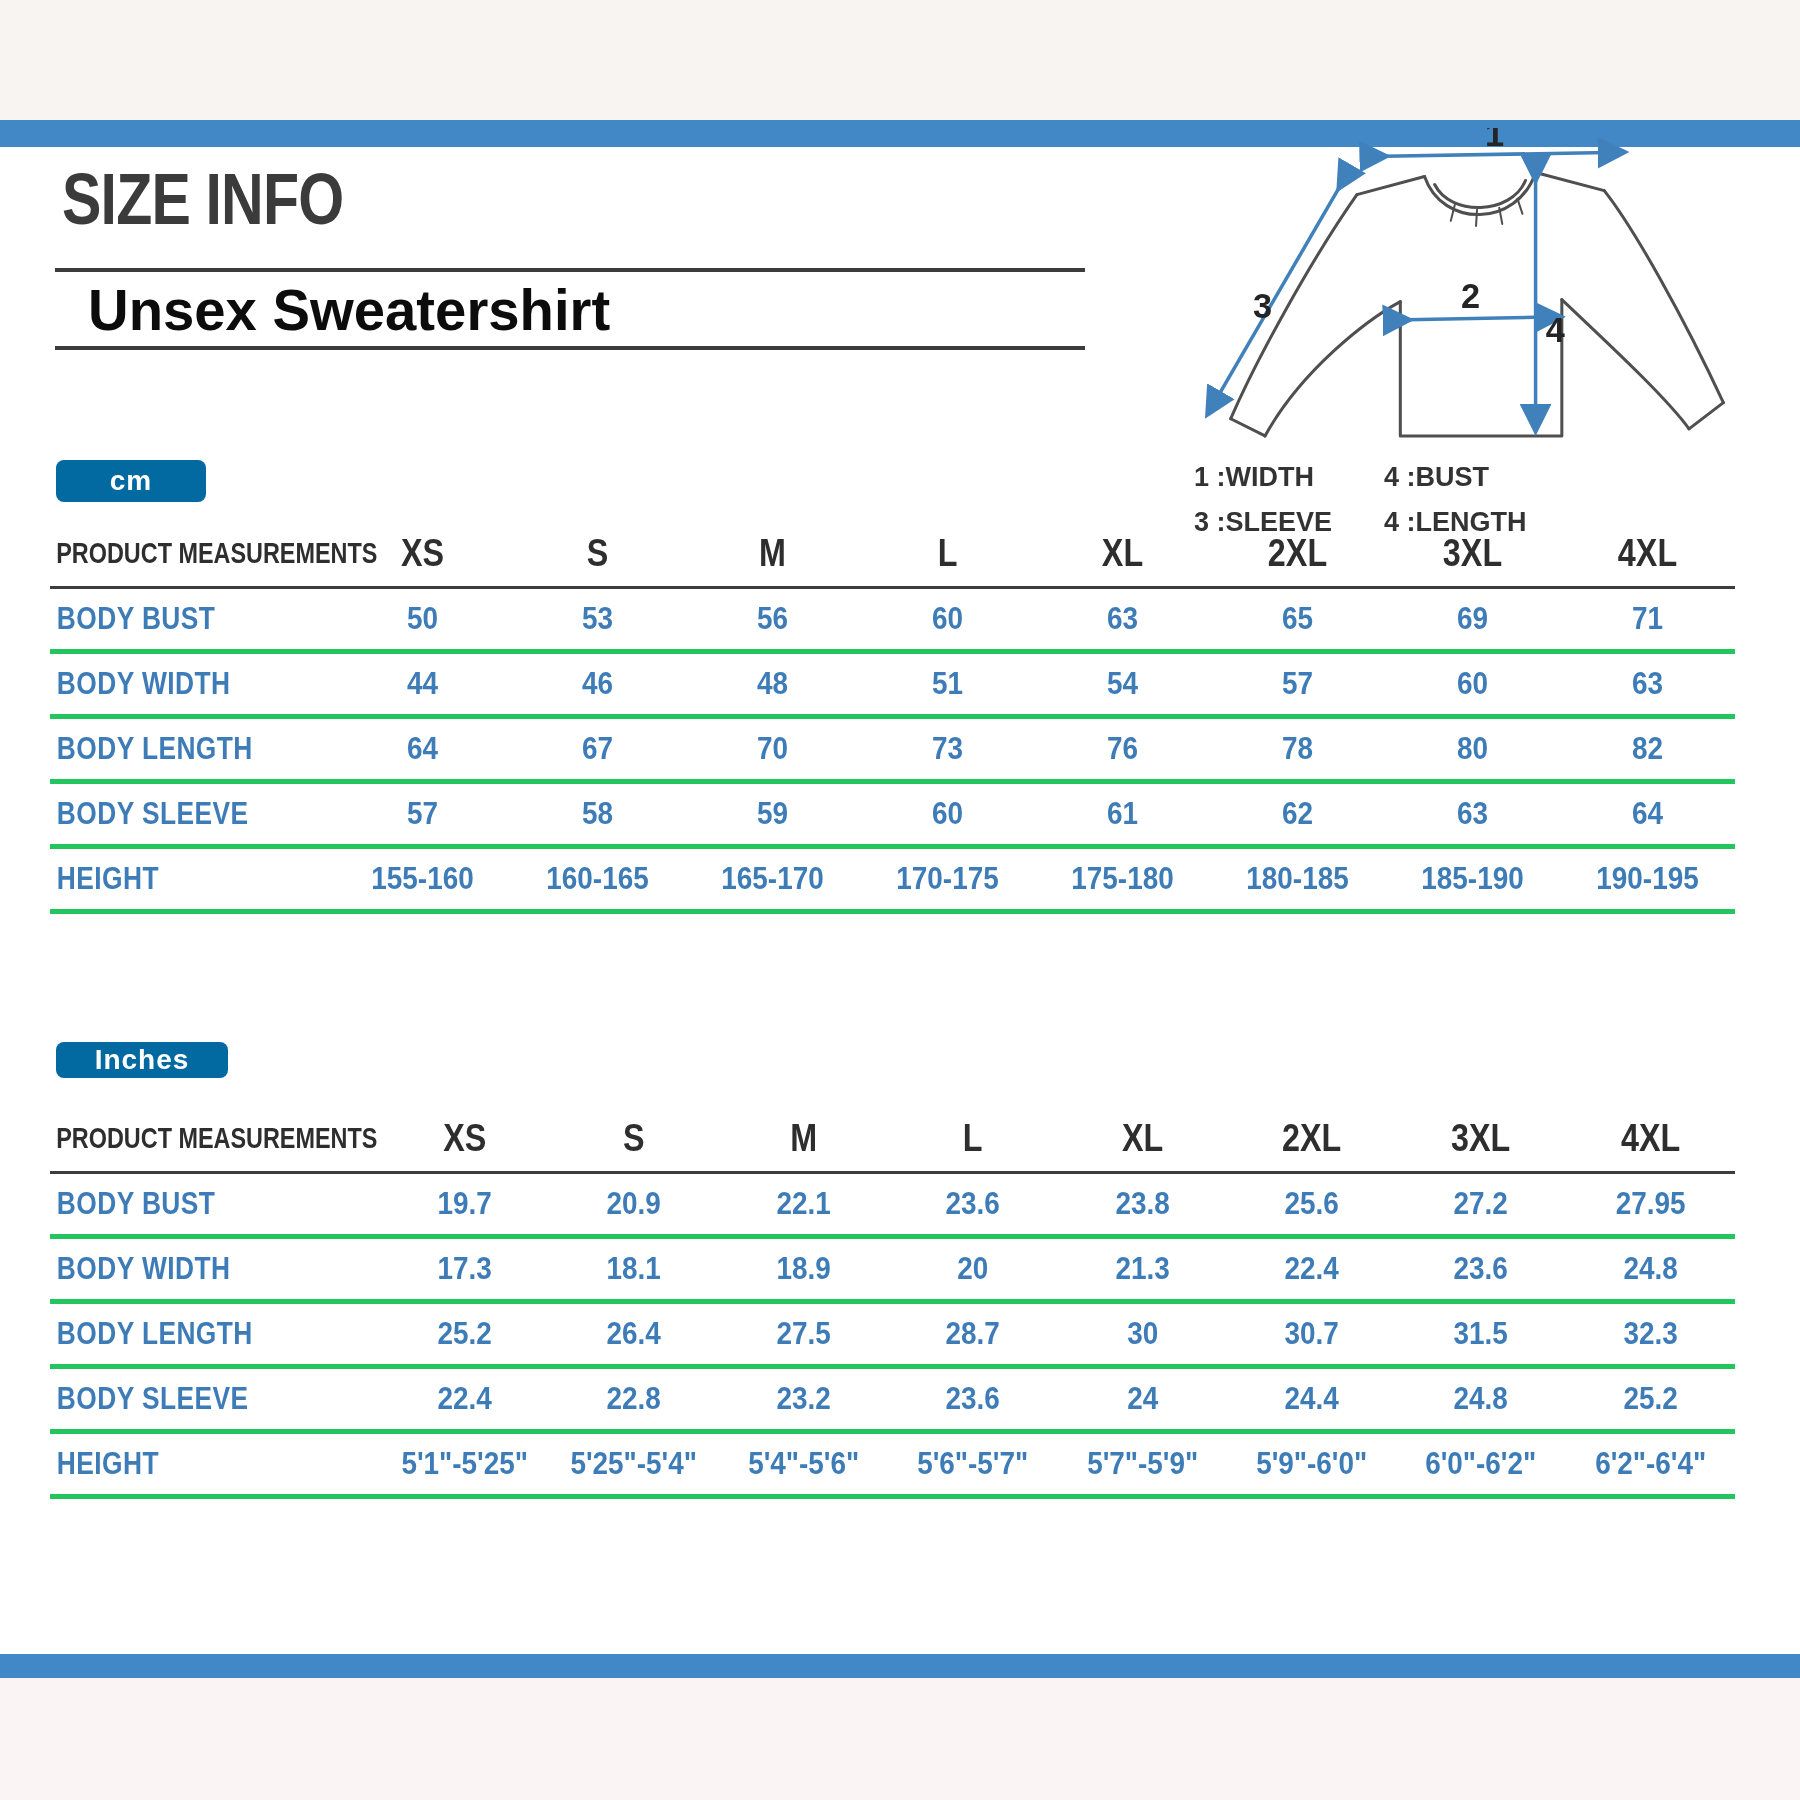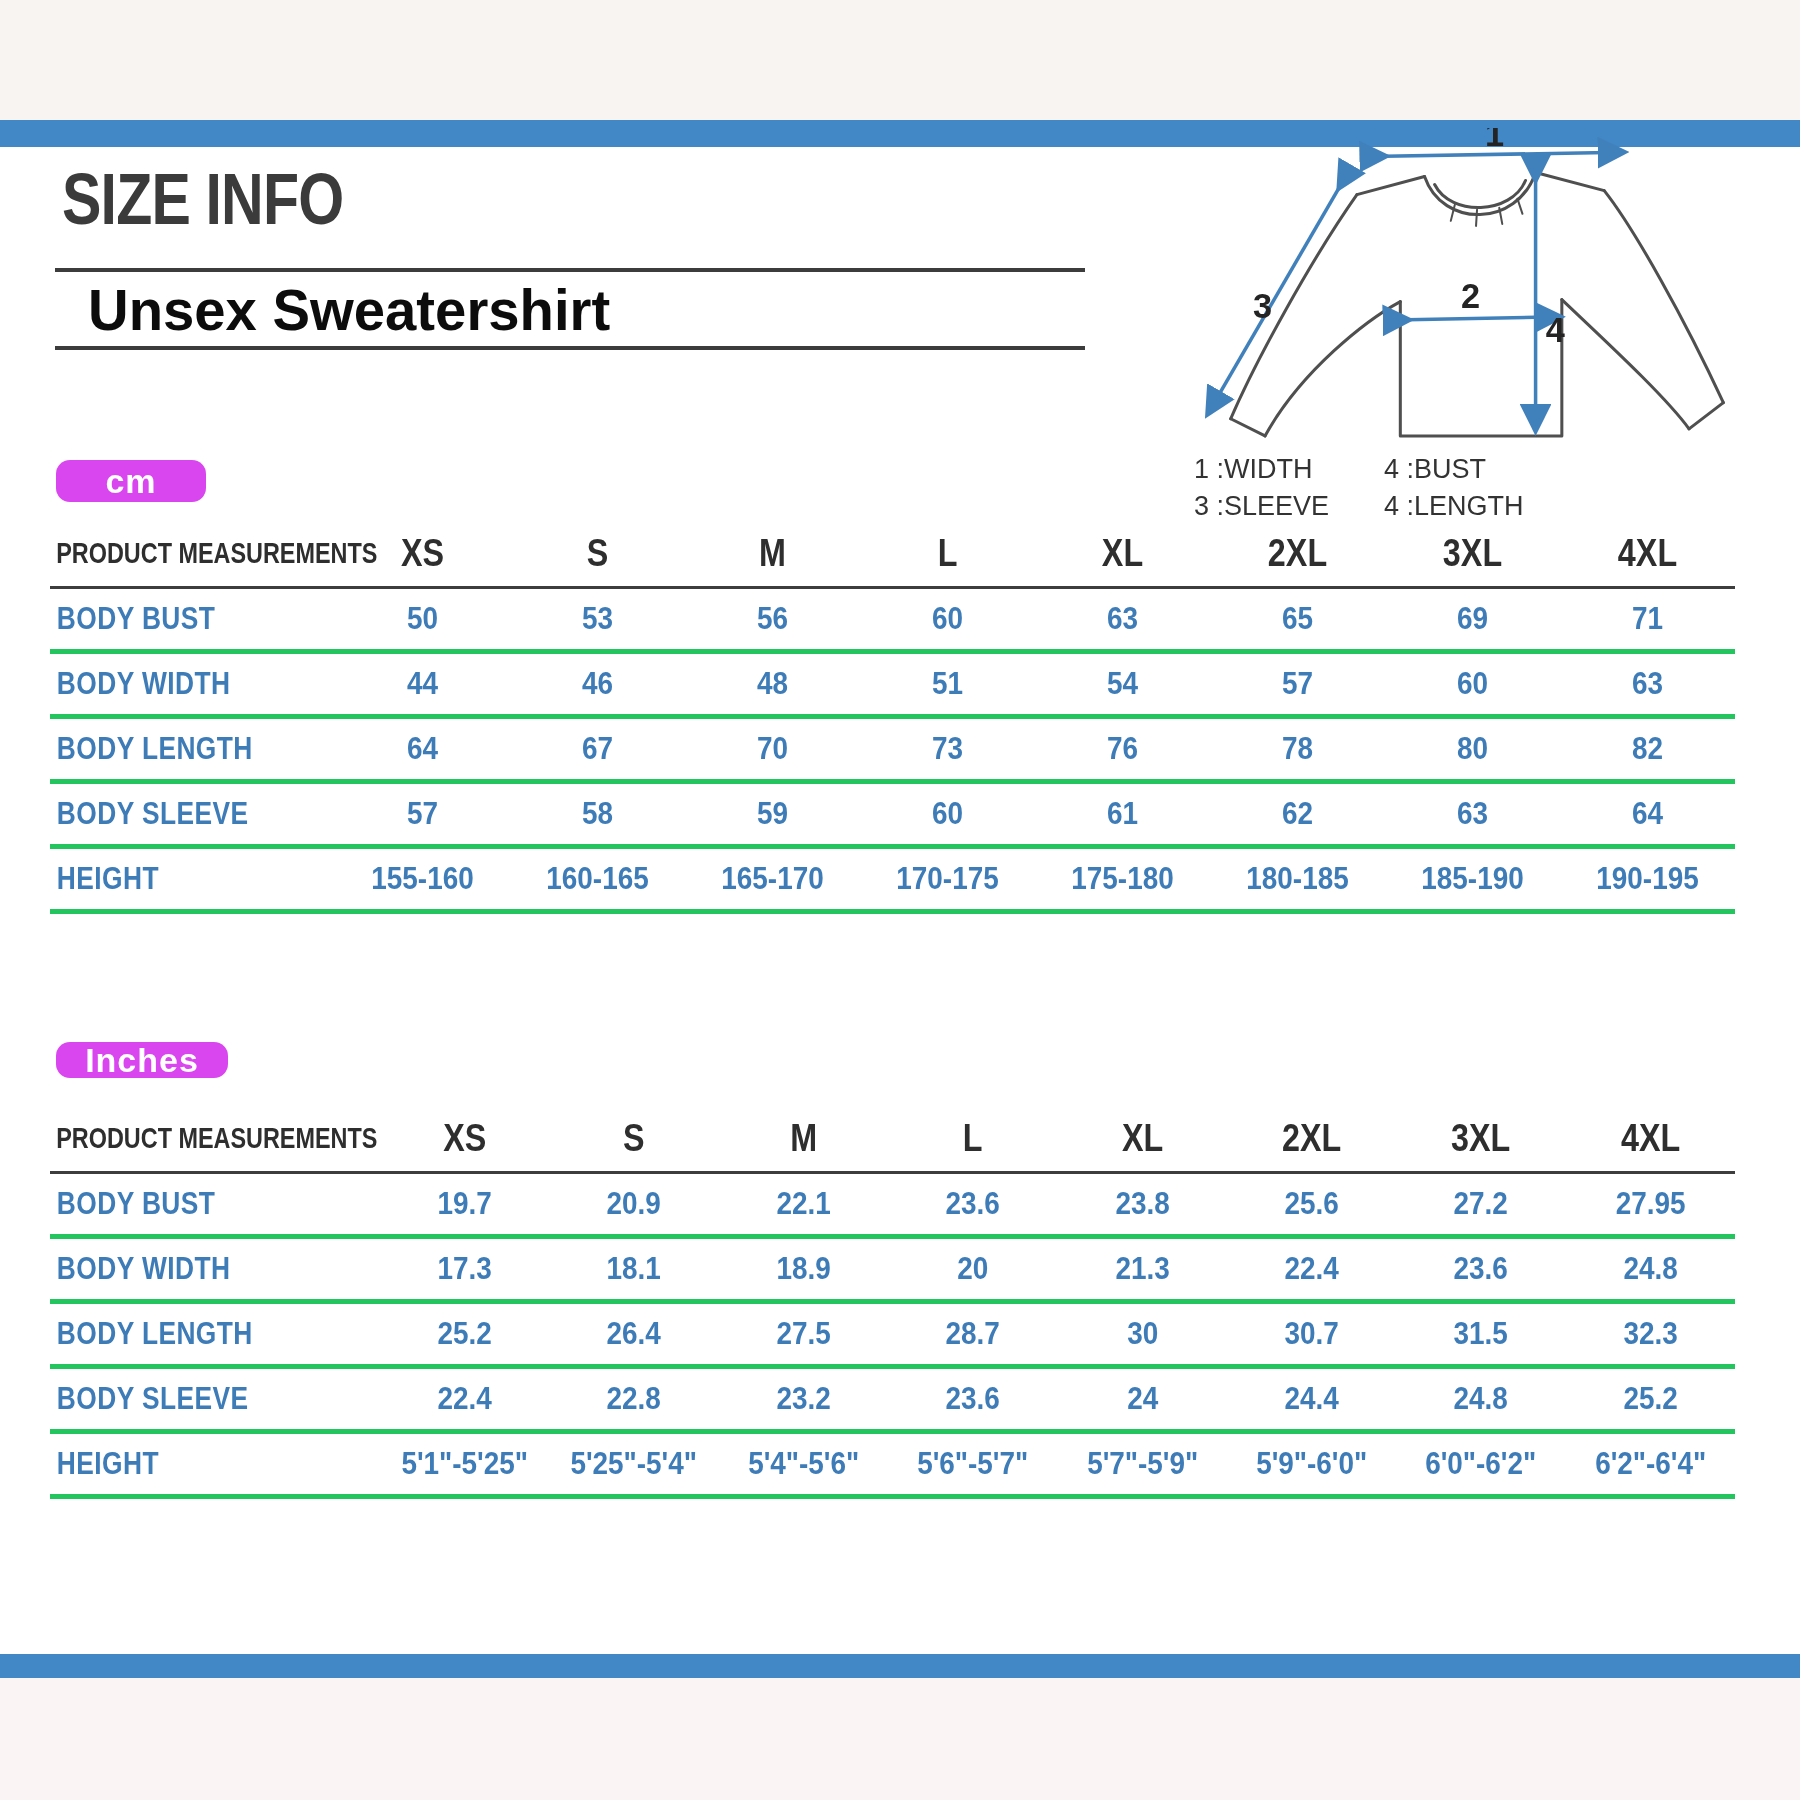--- a/index.html
+++ b/index.html
@@ -25,27 +25,27 @@
     color:#0c0c0c; transform:scaleX(.97); transform-origin:left top; white-space:nowrap;
   }
 
   
   .diagram { position:absolute; left:1158px; top:128px; width:630px; }
   .diagram svg { display:block; }
   .legend {
     margin-top:8px; margin-left:36px;
     display:grid; grid-template-columns:180px auto; row-gap:6px; column-gap:10px;
   }
-  .legend-item { font-size:27px; font-weight:400; color:#333; white-space:nowrap; }
+  .legend-item { font-size:27px; font-weight:700; color:#333; white-space:nowrap;margin-top:8px; }
 
   
   .unit-badge {
-    position:absolute; background:#d946ef; color:#fff; font-weight:800;
-    border-radius:14px; display:flex; align-items:center; justify-content:center;
-    font-size:34px; letter-spacing:1px;
+    position:absolute; background:#0369a1; color:#fff; font-weight:800;
+    border-radius:8px; display:flex; align-items:center; justify-content:center;
+    font-size:28px; letter-spacing:1px;
   }
   .badge-cm     { left:56px; top:460px;  width:150px; height:42px; }
   .badge-inches { left:56px; top:1042px; width:172px; height:36px; }
 
   
   .size-table { position:absolute; left:50px; width:1685px; }
   .table-cm     { top:520px;  --labelw:285px; }
   .table-inches { top:1105px; --labelw:330px; }
   .trow {
     display:grid; grid-template-columns:var(--labelw) repeat(8, 1fr);

